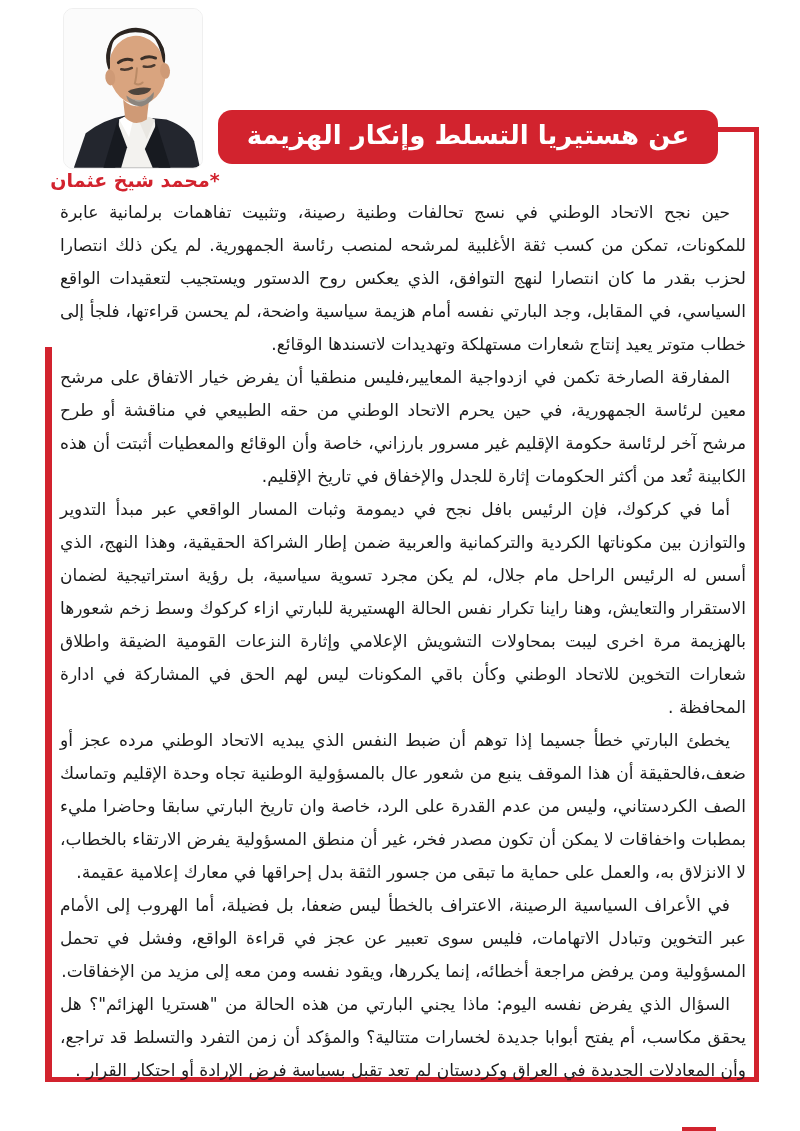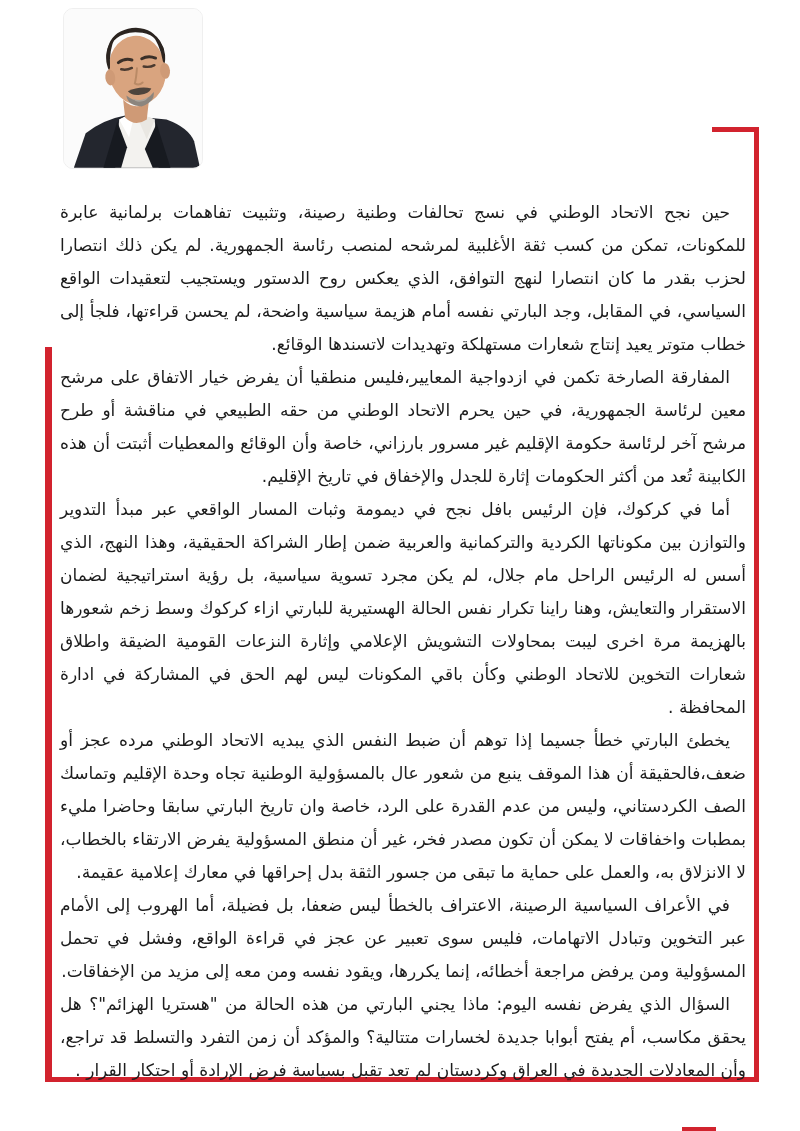--- a/index.html
+++ b/index.html
@@ -145,21 +145,25 @@
 
         <path d="M74 60 Q72 70 70 75 Q74 78 78 75" stroke="#b98a66" stroke-width="2" fill="none" stroke-linecap="round"></path>
 
         <path d="M62 82 Q74 78 86 82 Q83 87 74 87 Q65 87 62 82 Z" fill="#4e443c"></path>
         <path d="M60 86 Q74 100 88 86 Q88 96 74 99 Q60 96 60 86 Z" fill="#8b857e"></path>
         <path d="M66 90 Q74 95 82 90 Q80 94 74 94 Q68 94 66 90 Z" fill="#a9a39b"></path>
       </g>
     </svg>
   </div>
 
+  <div class="author-name">*محمد شيخ عثمان</div>
 
+  <div class="title-banner">
+    <span class="title-text">عن هستيريا التسلط وإنكار الهزيمة</span>
+  </div>
 
   <div class="connector-line"></div>
   <div class="right-rule"></div>
   <div class="left-rule"></div>
   <div class="bottom-rule"></div>
   <div class="footer-tab"></div>
 
   <div class="article">
     <p>حين نجح الاتحاد الوطني في نسج تحالفات وطنية رصينة، وتثبيت تفاهمات برلمانية عابرة للمكونات، تمكن من كسب ثقة الأغلبية لمرشحه لمنصب رئاسة الجمهورية. لم يكن ذلك انتصارا لحزب بقدر ما كان انتصارا لنهج التوافق، الذي يعكس روح الدستور ويستجيب لتعقيدات الواقع السياسي، في المقابل، وجد البارتي نفسه أمام هزيمة سياسية واضحة، لم يحسن قراءتها، فلجأ إلى خطاب متوتر يعيد إنتاج شعارات مستهلكة وتهديدات لاتسندها الوقائع.</p>
     <p>المفارقة الصارخة تكمن في ازدواجية المعايير،فليس منطقيا أن يفرض خيار الاتفاق على مرشح معين لرئاسة الجمهورية، في حين يحرم الاتحاد الوطني من حقه الطبيعي في مناقشة أو طرح مرشح آخر لرئاسة حكومة الإقليم غير مسرور بارزاني، خاصة وأن الوقائع والمعطيات أثبتت أن هذه الكابينة تُعد من أكثر الحكومات إثارة للجدل والإخفاق في تاريخ الإقليم.</p>

